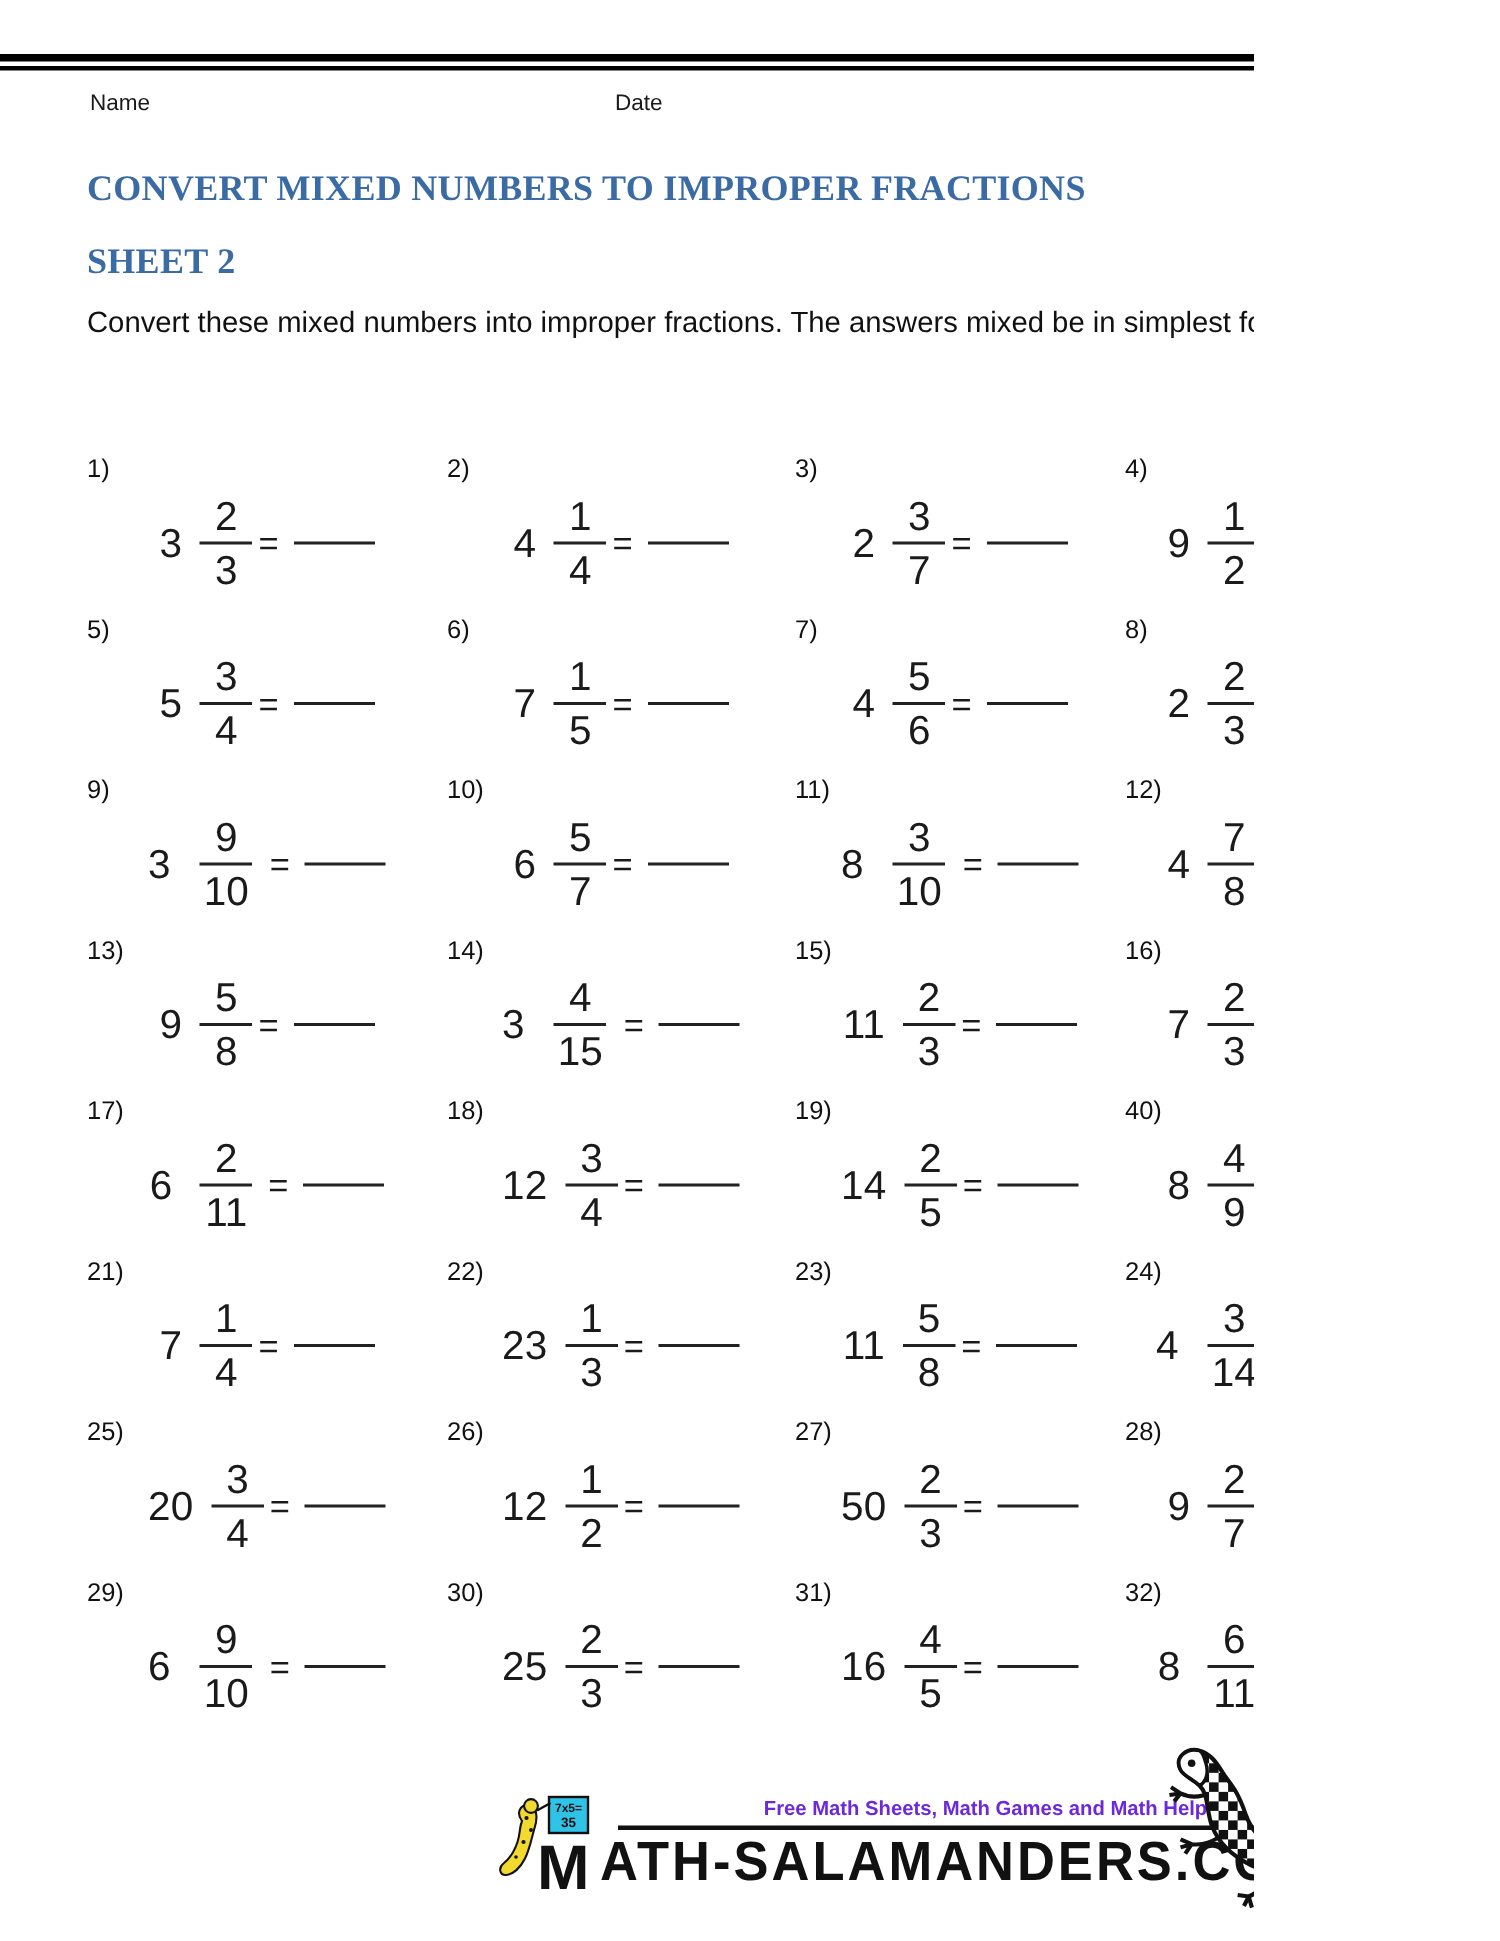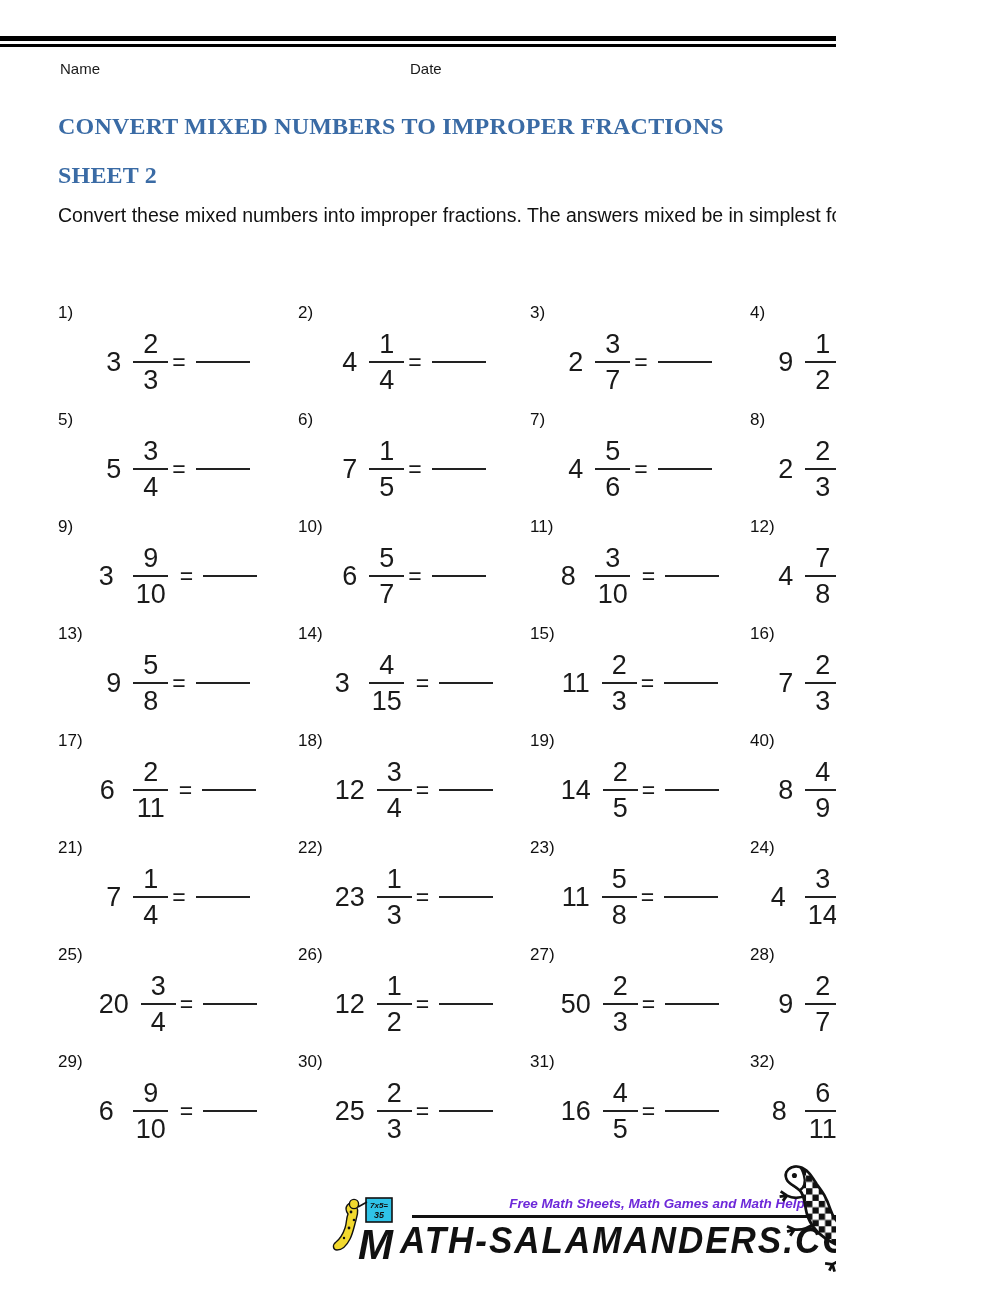--- a/index.html
+++ b/index.html
@@ -31,21 +31,21 @@
   .pnum{font-size:17px;color:#111;}
   .expr{display:flex;align-items:center;justify-content:center;height:74px;margin-top:2px;}
   .whole{font-size:27px;margin-right:12px;}
   .frac{display:inline-flex;flex-direction:column;align-items:center;
     font-size:27px;line-height:1.12;}
   .frac .fnum{padding:0 10px 2px;border-bottom:2.5px solid #222;}
   .frac .fden{padding:2px 10px 0;}
   .eq{font-size:23px;margin:0 6px 0 4px;}
   .blank{width:54px;height:0;border-top:2.5px solid #222;margin-left:4px;}
   
-  .footer{position:absolute;left:330px;top:1196px;display:flex;align-items:flex-start;font-style:italic;}
+  .footer{position:absolute;left:330px;top:1196px;display:flex;align-items:center;}
   .footer-col{margin-left:10px;width:490px;}
   .tagline{font-size:13.5px;font-weight:700;text-align:center;color:#6d28d9;}
   .tagline-rule{height:3px;background:#111;margin:4px 0 1px;}
   .brand{font-size:35px;font-weight:700;letter-spacing:2px;color:#111;
     margin-left:-12px;transform:scaleY(1.05);transform-origin:left top;
     font-family:"Liberation Sans",sans-serif;white-space:nowrap;}
   .lizard{position:absolute;left:768px;top:1162px;}
 </style>
 </head>
 <body>

